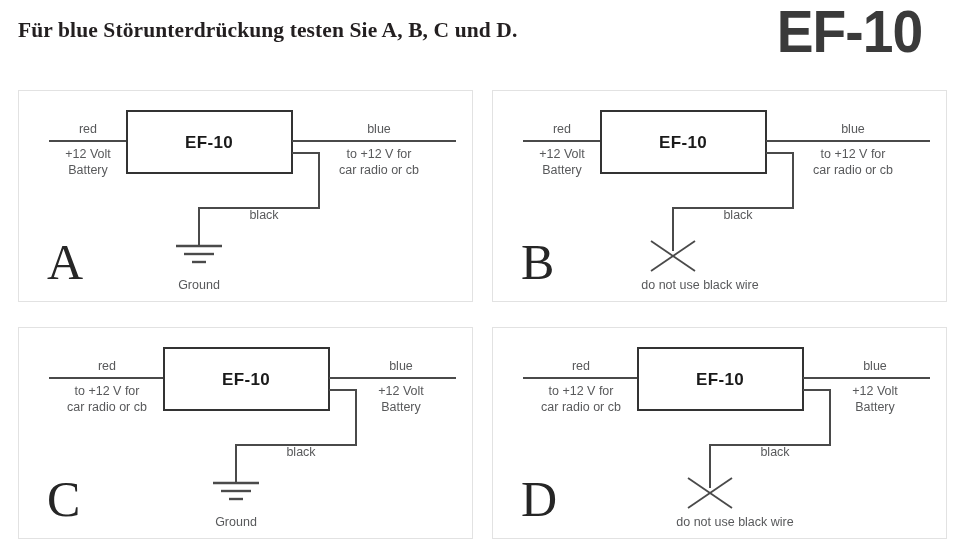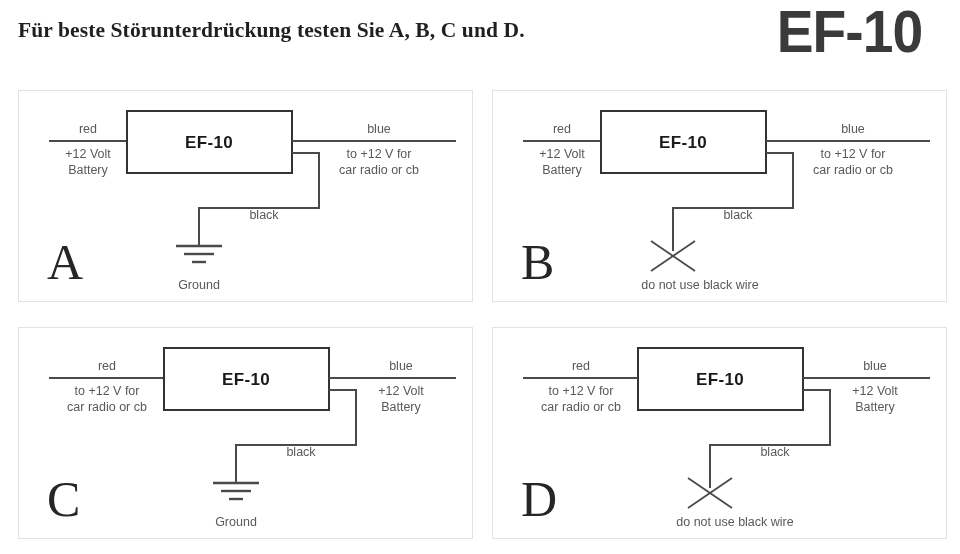--- a/index.html
+++ b/index.html
@@ -110,21 +110,21 @@
   .xmark {
     stroke: #4a4a4a;
     stroke-width: 1.8;
     fill: none;
   }
 </style>
 </head>
 <body>
 
 <div id="header-bar">
-  <div id="headline">Für beste Störunterdrückung testen Sie A, B, C und D.</div>
+  <div id="headline">Für blue Störunterdrückung testen Sie A, B, C und D.</div>
   <div id="brand-logo">EF-10</div>
 </div>
 
 <div class="panel" id="panel-a">
   <svg class="panel-svg" viewBox="0 0 455 212">
 
     <line class="wire" x1="30" y1="50" x2="108" y2="50"></line>
 
     <rect class="wire-box" x="108" y="20" width="165" height="62"></rect>
     <text class="box-title" x="190" y="57" text-anchor="middle">EF-10</text>

